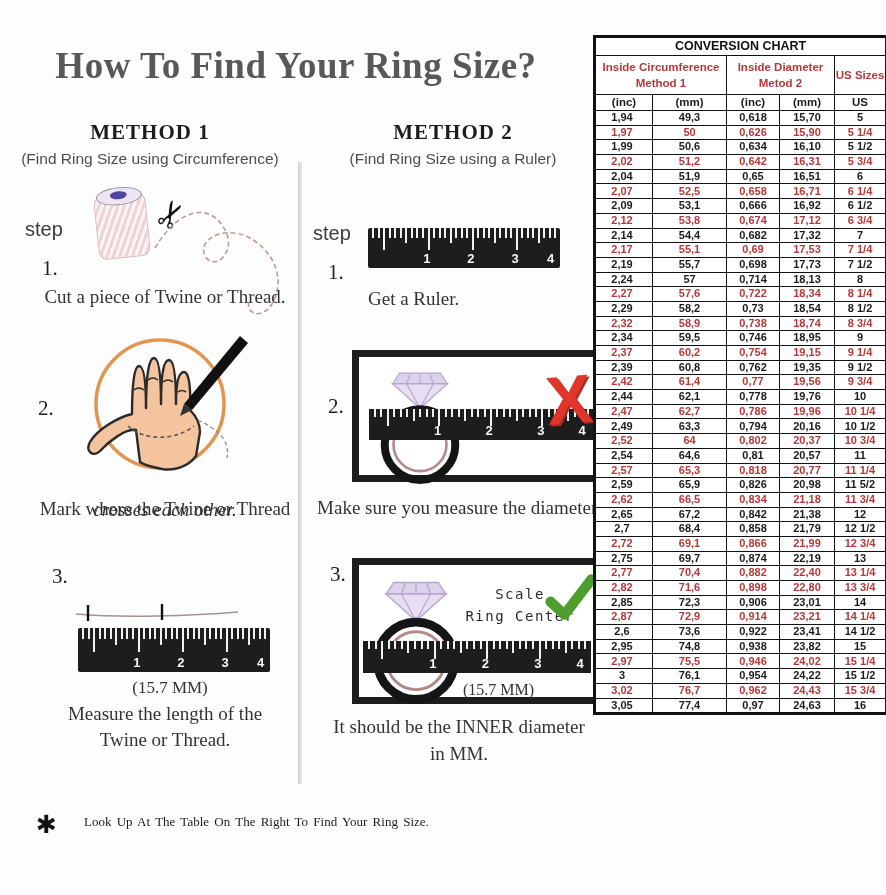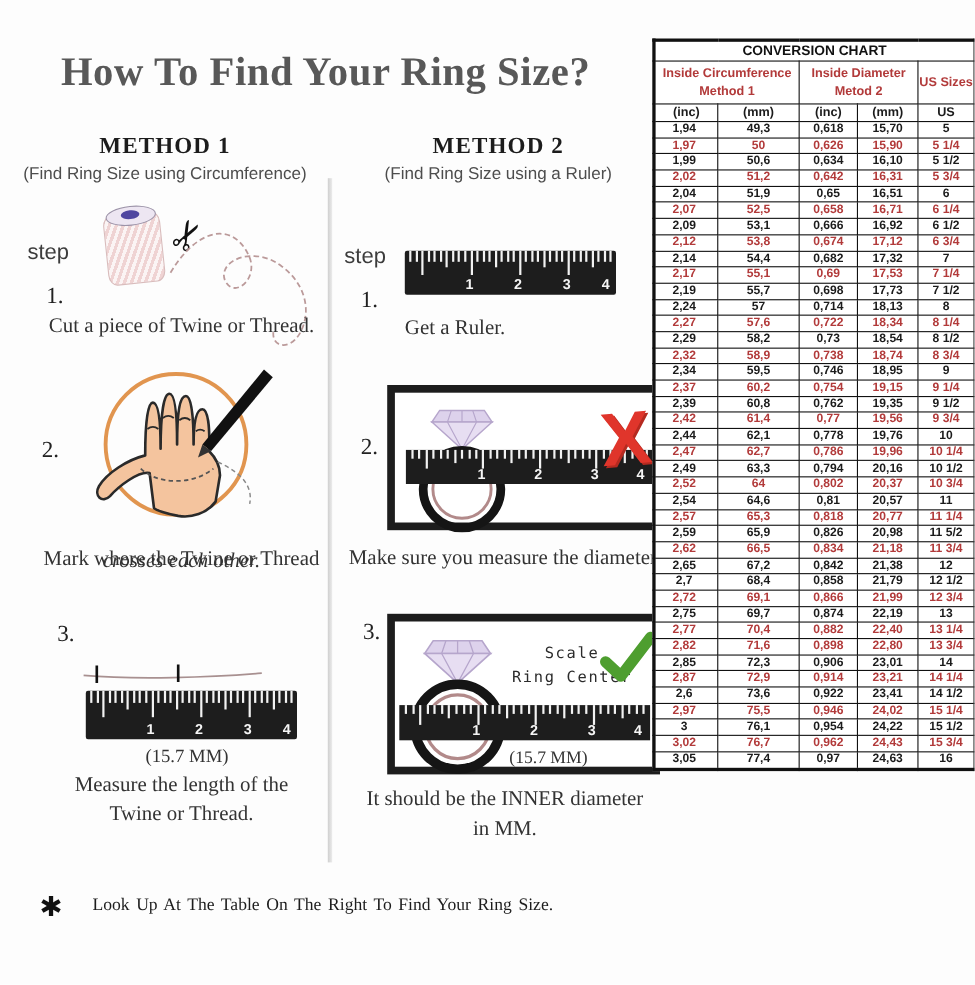--- a/index.html
+++ b/index.html
@@ -51,21 +51,21 @@
   .xmark{position:absolute;left:546px;top:360px;font-family:"Liberation Sans",sans-serif;
          font-weight:bold;font-size:68px;color:#e0352b;transform:rotate(-5deg);z-index:2;
          text-shadow:2px 2px 0 #b52a20;}
   .scale-note{position:absolute;right:8px;top:18px;width:130px;text-align:center;
               font-family:"DejaVu Sans Mono",monospace;font-size:14px;color:#2b2b2b;
               letter-spacing:1.5px;line-height:1.6;}
   .frame-measure{position:absolute;left:104px;top:116px;font-size:16px;color:#333;}
 
   
   .footer-ast{left:36px;top:810px;font-size:25px;color:#111;font-family:"DejaVu Sans",sans-serif;}
-  .footer-text{left:84px;top:814px;font-size:16px;color:#1d1d1d;word-spacing:2px;}
+  .footer-text{left:84px;top:814px;font-size:13px;color:#1d1d1d;word-spacing:2px;}
 
   
   .conv-table{position:absolute;left:593px;top:35px;width:292px;z-index:5;
               border-collapse:collapse;background:#fff;border:3px solid #111;
               font-family:"Liberation Sans",sans-serif;font-weight:bold;table-layout:fixed;}
   .conv-table th,.conv-table td{border:1.5px solid #111;padding:0;line-height:1.05;}
   .tbl-title th{font-size:12.5px;color:#111;height:17px;}
   .tbl-group th{font-size:11.5px;color:#b23a3a;height:38px;line-height:1.4;}
   .tbl-sub th{font-size:11.5px;color:#1b1b1b;height:15px;}
   .conv-table td{font-size:11px;height:13.7px;text-align:center;}
@@ -604,20 +604,27 @@
           <td>23,21</td>
           <td>14 1/4</td>
         </tr>
         <tr class="black-row">
           <td class="c0">2,6</td>
           <td>73,6</td>
           <td>0,922</td>
           <td>23,41</td>
           <td>14 1/2</td>
         </tr>
+        <tr class="black-row">
+          <td class="c0">2,95</td>
+          <td>74,8</td>
+          <td>0,938</td>
+          <td>23,82</td>
+          <td>15</td>
+        </tr>
         <tr class="red-row">
           <td class="c0">2,97</td>
           <td>75,5</td>
           <td>0,946</td>
           <td>24,02</td>
           <td>15 1/4</td>
         </tr>
         <tr class="black-row">
           <td class="c0">3</td>
           <td>76,1</td>

